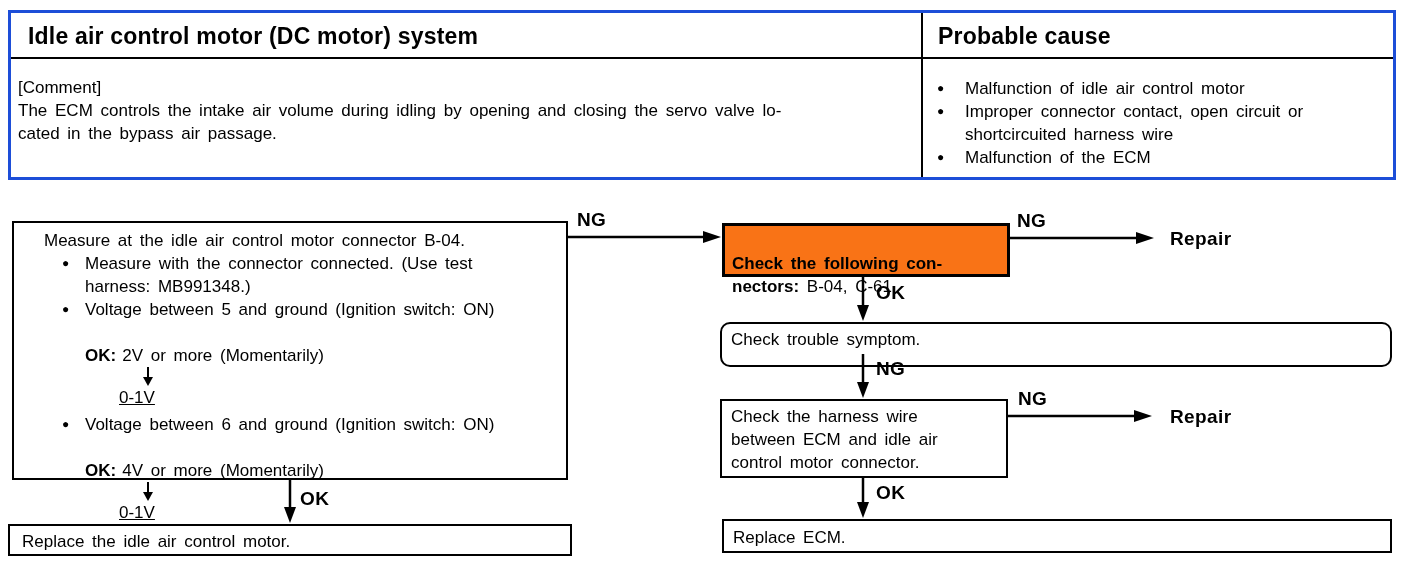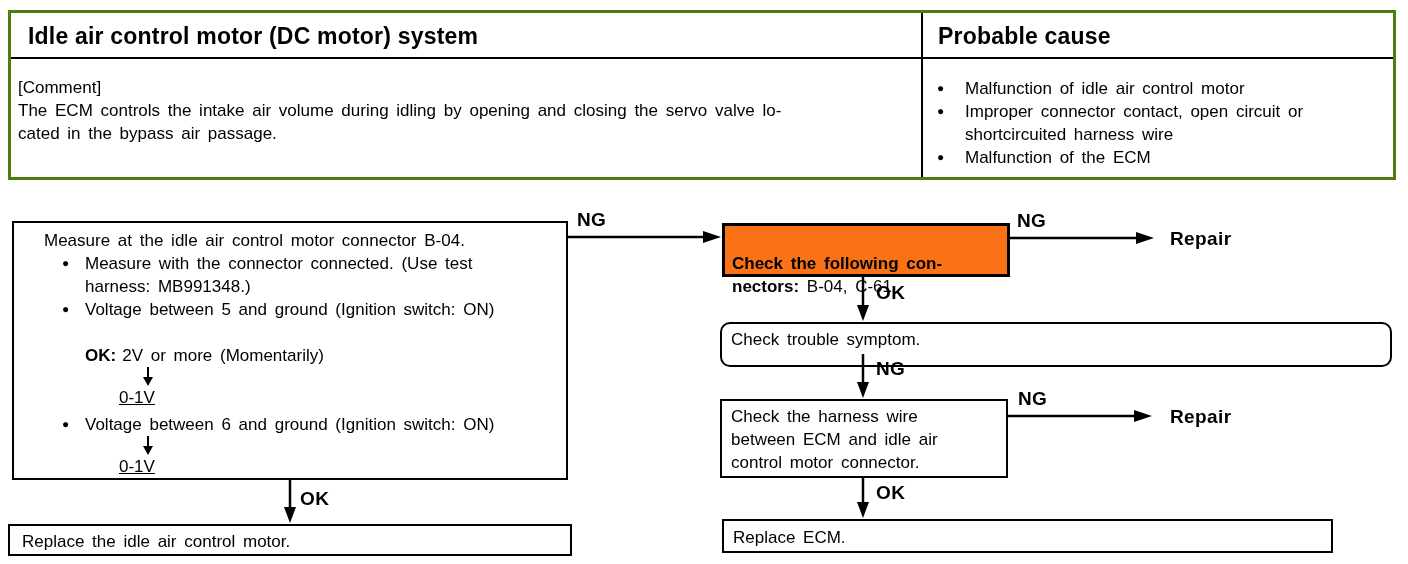--- a/index.html
+++ b/index.html
@@ -1,19 +1,19 @@
 <!DOCTYPE html>
 <html><head>
 <meta charset="utf-8">
 <style>
   html,body{margin:0;padding:0;background:#fff;}
   .page{position:relative;width:1408px;height:564px;background:#ffffff;
         font-family:"Liberation Sans",sans-serif;color:#000;overflow:hidden;}
   .abs{position:absolute;}
-  .tbl{border:3px solid #4d7c0f;box-sizing:border-box;}
+  .tbl{border:3px solid #1d4ed8;box-sizing:border-box;}
   .box{border:2px solid #000;box-sizing:border-box;background:#fff;}
   .box-thick{border:3px solid #000;box-sizing:border-box;background:#f97316;}
   .h1{font-size:23px;font-weight:700;letter-spacing:.2px;white-space:nowrap;}
   .txt{font-size:17px;line-height:23px;word-spacing:3px;white-space:pre-line;}
   .b{font-weight:700;}
   .lbl{font-size:19px;font-weight:700;letter-spacing:.4px;white-space:nowrap;}
   .rep{font-size:19px;font-weight:700;letter-spacing:.4px;white-space:nowrap;}
   .vdiv{width:2px;background:#000;top:0;bottom:0;}
   .hdiv{left:0;right:0;height:2px;background:#000;}
   .cause{display:flex;align-items:flex-start;}
@@ -83,20 +83,23 @@
           <line x1="6" y1="0" x2="6" y2="11" stroke="#000" stroke-width="2"></line>
           <polygon points="1,10 11,10 6,19" fill="#000"></polygon>
         </svg>
     </div>
     <div class="txt droprow">0-1V</div>
 
     <div class="item m4">
       <span class="ibl">●</span>
       <span class="txt">Voltage between 6 and ground (Ignition switch: ON)</span>
     </div>
+    <div class="txt okline">
+      <span class="b">OK:</span><span class="v">4V or more (Momentarily)</span>
+    </div>
     <div class="arrowrow">
       <svg width="12" height="19" viewBox="0 0 12 19">
           <line x1="6" y1="0" x2="6" y2="11" stroke="#000" stroke-width="2"></line>
           <polygon points="1,10 11,10 6,19" fill="#000"></polygon>
         </svg>
     </div>
     <div class="txt droprow">0-1V</div>
   </div>
 
   <div class="abs box" style="left:8px;top:524px;width:564px;height:32px;">
@@ -113,21 +116,21 @@
   <div class="abs box" style="left:720px;top:322px;width:672px;height:45px;border-radius:10px;">
     <div class="txt" style="margin:4px 0 0 9px;">Check trouble symptom.</div>
   </div>
 
   <div class="abs box" style="left:720px;top:399px;width:288px;height:79px;">
     <div class="txt" style="margin:4px 0 0 9px;">Check the harness wire
 between ECM and idle air
 control motor connector.</div>
   </div>
 
-  <div class="abs box" style="left:722px;top:519px;width:611px;height:34px;">
+  <div class="abs box" style="left:722px;top:519px;width:670px;height:34px;">
     <div class="txt" style="margin:5px 0 0 9px;">Replace ECM.</div>
   </div>
 
   <svg class="abs overlay" width="1408" height="564" viewBox="0 0 1408 564">
     <g>
       <line x1="568" y1="237" x2="704" y2="237" stroke="#000" stroke-width="2.5"></line>
       <polygon points="703,231 703,243 721,237" fill="#000"></polygon>
     </g>
     <g>
       <line x1="1010" y1="238" x2="1137" y2="238" stroke="#000" stroke-width="2.5"></line>

